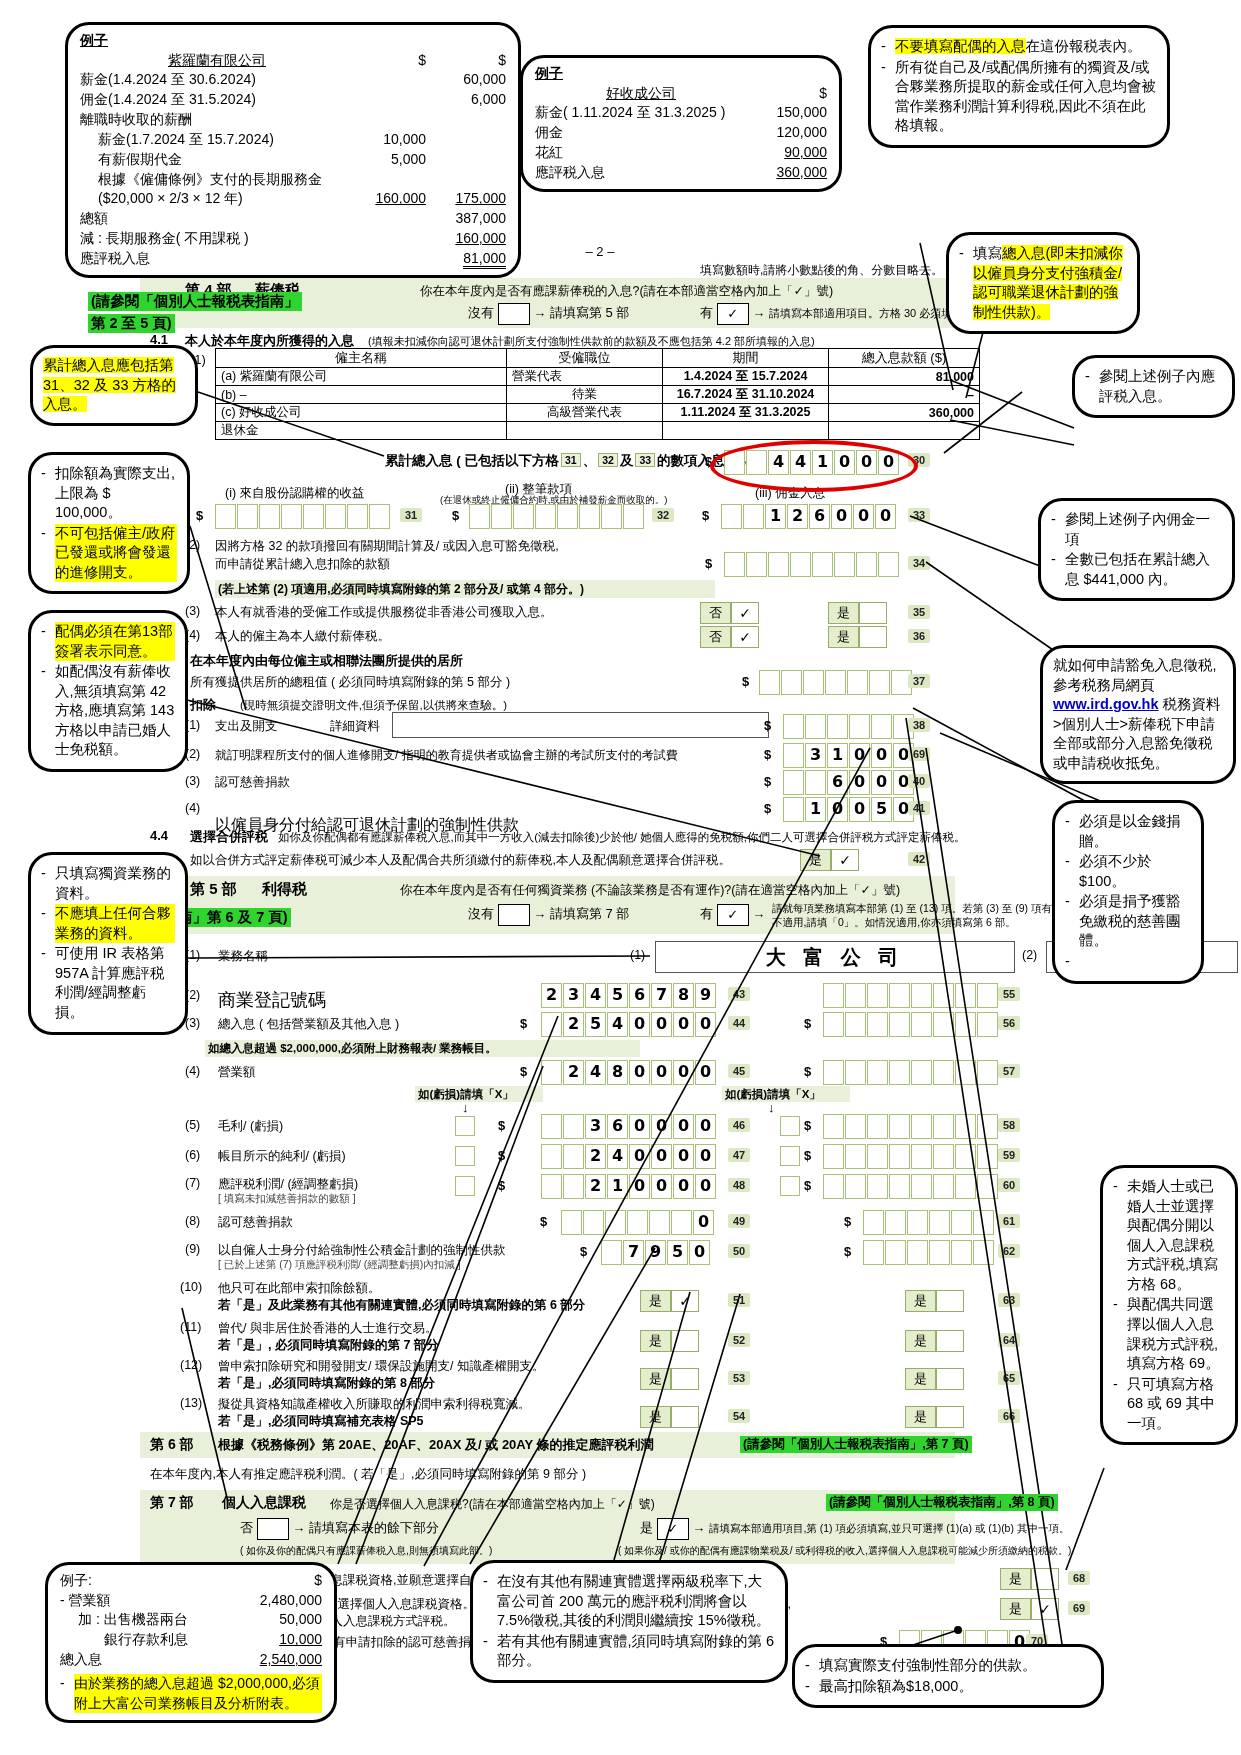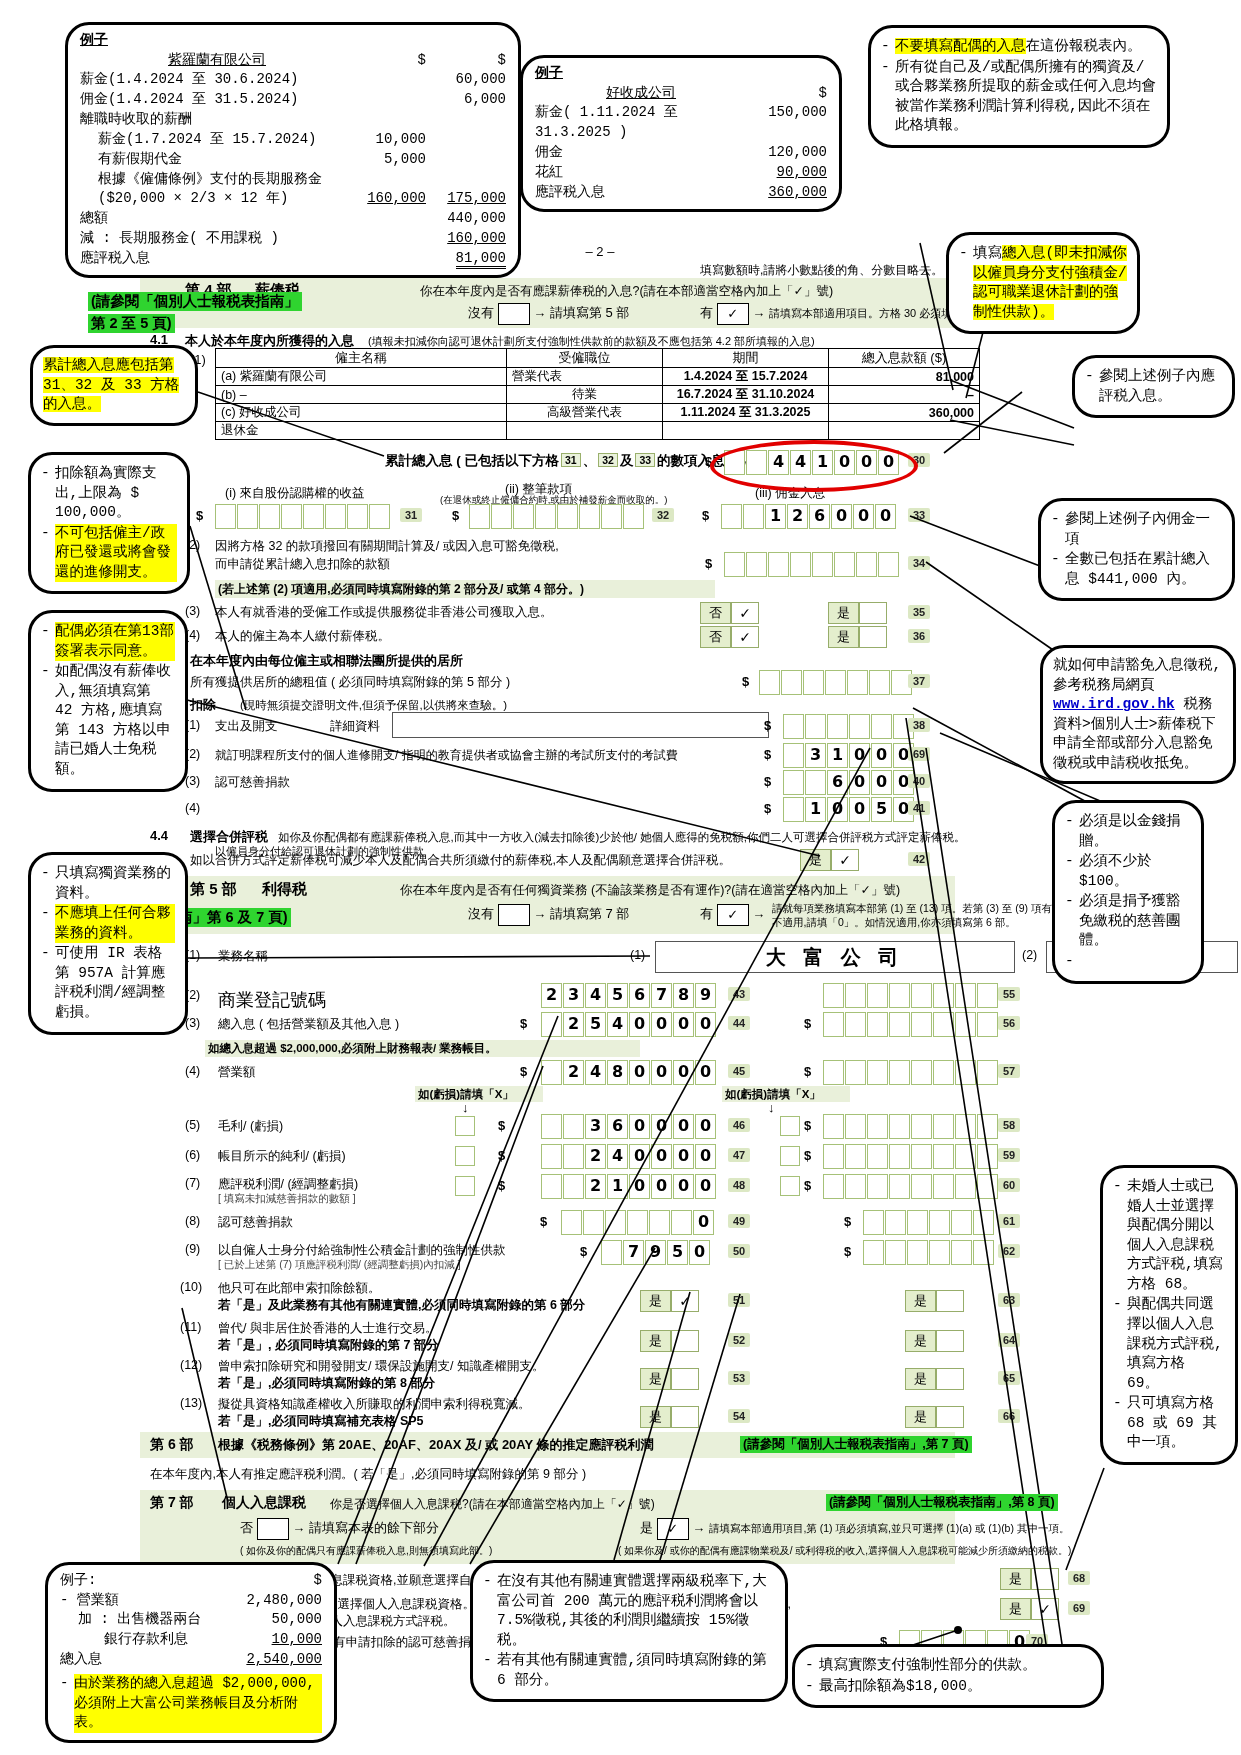--- a/index.html
+++ b/index.html
@@ -1,19 +1,19 @@
 <!DOCTYPE html>
 <html><head>
 <meta charset="utf-8">
 <style>
   html,body{margin:0;padding:0;background:#fff;font-family:"Liberation Sans","DejaVu Sans",sans-serif;color:#000}
   #page{position:relative;width:1241px;height:1755px;background:#fff;overflow:hidden}
   
   .ebox,.bubble{position:absolute;border:3px solid #000;border-radius:24px;background:#fff;
-    font-family:Liberation Mono, monospace;z-index:5;box-sizing:border-box}
+    font-family:Liberation Sans, sans-serif;z-index:5;box-sizing:border-box}
   .ebox{padding:6px 12px;font-size:14px;line-height:1.4}
   .bubble{padding:8px 10px;font-size:14.5px;line-height:1.35}
   .bln{display:flex;gap:5px;margin:1px 0}
   .bln .dash{flex:0 0 9px}
   .hl-y{background:#ffff00}
   .greenref{position:absolute;background:#2fd42f;font-size:14.5px;font-weight:bold;padding:0 3px;z-index:4;white-space:nowrap}
   .u{text-decoration:underline}
   .du{border-bottom:3px double #000;display:inline-block;line-height:1.1}
   .exrow{display:flex;line-height:1.42}
   .exrow .lab{flex:1}
@@ -121,21 +121,21 @@
         <span class="c2"></span>
       </div>
     <div class="exrow">
         <span class="lab ind">($20,000 × 2/3 × 12 年)</span>
         <span class="c1 u">160,000</span>
         <span class="c2 u">175,000</span>
       </div>
     <div class="exrow">
         <span class="lab">總額</span>
         <span class="c1"></span>
-        <span class="c2">440,000</span>
+        <span class="c2">387,000</span>
       </div>
     <div class="exrow">
         <span class="lab">減 : 長期服務金( 不用課税 )</span>
         <span class="c1"></span>
         <span class="c2 u">160,000</span>
       </div>
     <div class="exrow">
         <span class="lab">應評税入息</span>
         <span class="c1"></span>
         <span class="c2"><span class="du">81,000</span></span>
@@ -534,21 +534,21 @@
   <div class="cells" style="left:782px;top:770px">
       <span class="cell"></span>
       <span class="cell"></span>
       <span class="cell">6</span>
       <span class="cell">0</span>
       <span class="cell">0</span>
       <span class="cell">0</span>
     </div>
   <div class="chip" style="left:908px;top:774px">40</div>
   <div class="f" style="left:185px;top:801px;font-size:12.5px">(4)</div>
-  <div class="f" style="left:215px;top:844px;font-size:11px">以僱員身分付給認可退休計劃的強制性供款</div>
+  <div class="f" style="left:215px;top:815px;font-size:16px">以僱員身分付給認可退休計劃的強制性供款</div>
   <div class="f b" style="left:764px;top:801px">$</div>
   <div class="cells" style="left:782px;top:797px">
       <span class="cell"></span>
       <span class="cell">1</span>
       <span class="cell">0</span>
       <span class="cell">0</span>
       <span class="cell">5</span>
       <span class="cell">0</span>
     </div>
   <div class="chip" style="left:908px;top:801px">41</div>

